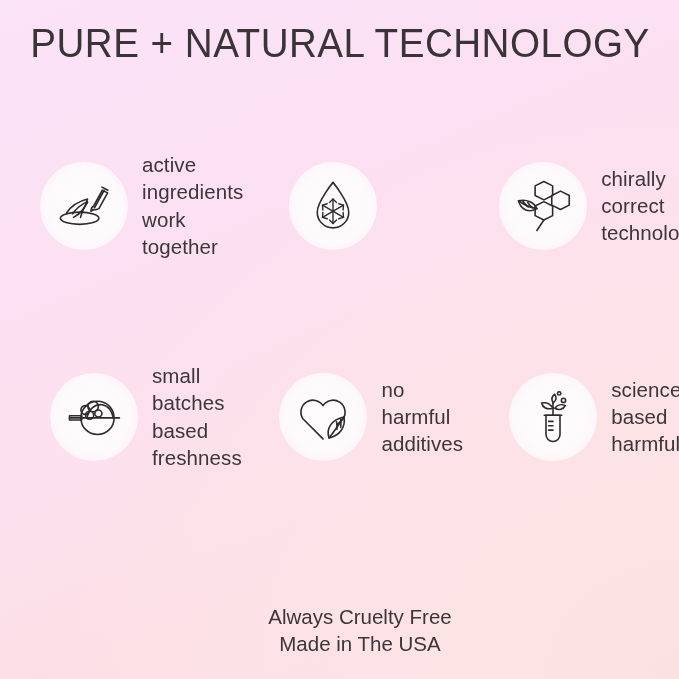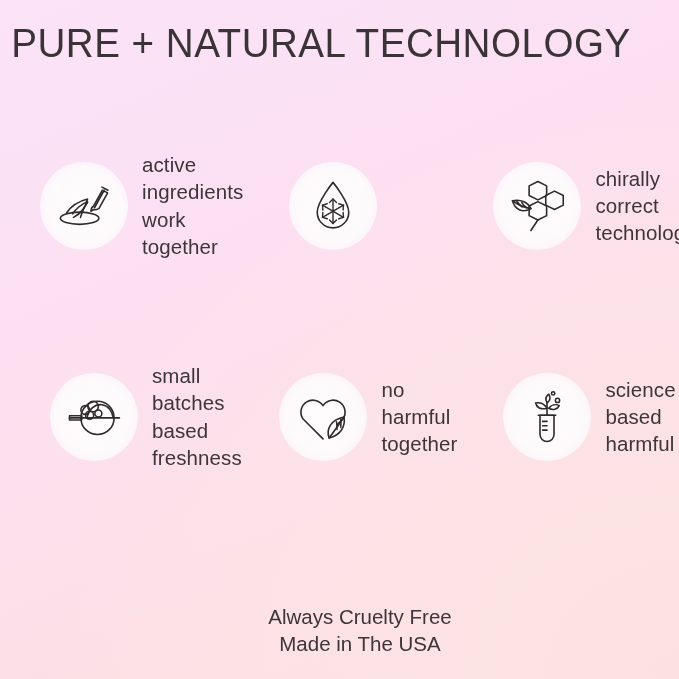--- a/index.html
+++ b/index.html
@@ -24,20 +24,21 @@
       linear-gradient(157deg, #fbe3f8 0%, #fce0f2 34%, #fce0ea 62%, #fcdfe1 84%, #fbdddd 100%);
     overflow: hidden;
   }
 
   
   .title-wrap {
     position: absolute;
     top: 22px;
     left: 0;
     right: 0;
+    text-align: center;
   }
   .title {
     display: inline-block;
     font-size: 40px;
     line-height: 1.08;
     letter-spacing: 0.5px;
     color: #3a3438;
     font-weight: 300;
     font-stretch: condensed;
     transform: scaleX(0.965);
@@ -192,21 +193,21 @@
     <div class="cell">
       <div class="icon-disc">
         <svg viewBox="0 0 64 64" fill="none" stroke="#2f2a2d" stroke-width="1.6" stroke-linecap="round" stroke-linejoin="round">
           <path d="M32 57 9 34A13.5 13.5 0 0 1 32 19 13.5 13.5 0 0 1 55 34l-7 7"></path>
           <path d="M56 32c2 12-5 21-17 24-4-11 3-21 17-24z"></path>
           <path d="M39 56c6-8 11-15 17-24"></path>
           <path d="M47.5 37.5c.5 3.2.6 6 .4 8.6M52.2 34.6c.4 3.4.4 6.4.1 9.1"></path>
         </svg>
       </div>
       <div class="feature-text">no harmful
-together</div>
+additives</div>
     </div>
 
     <div class="cell col2">
       <div class="icon-disc">
         <svg viewBox="0 0 64 64" fill="none" stroke="#2f2a2d" stroke-width="1.6" stroke-linecap="round" stroke-linejoin="round">
           <path d="M24 30h16v22a8 8 0 0 1-16 0V30z"></path>
           <path d="M22 30h20"></path>
           <path d="M27 37h5M27 42h5M27 47h5"></path>
           <path d="M32 30V16"></path>
           <path d="M32 22c-3-5-8-7-13-6 1 5 6 8 13 6z"></path>

